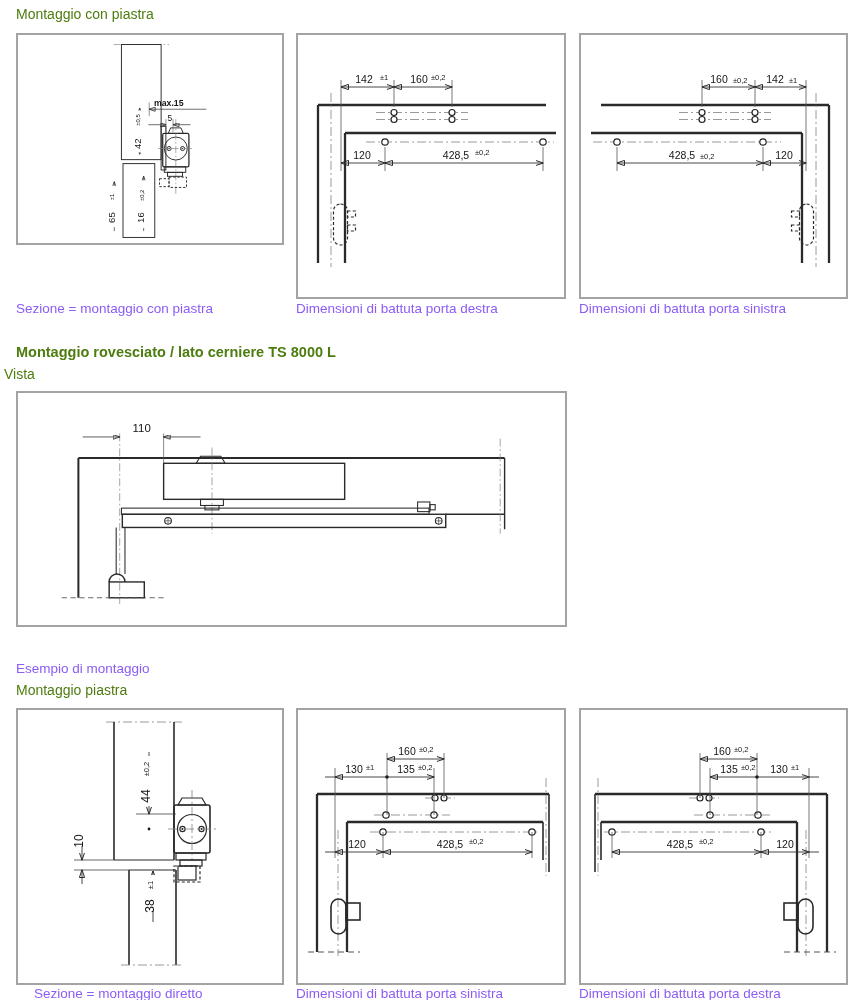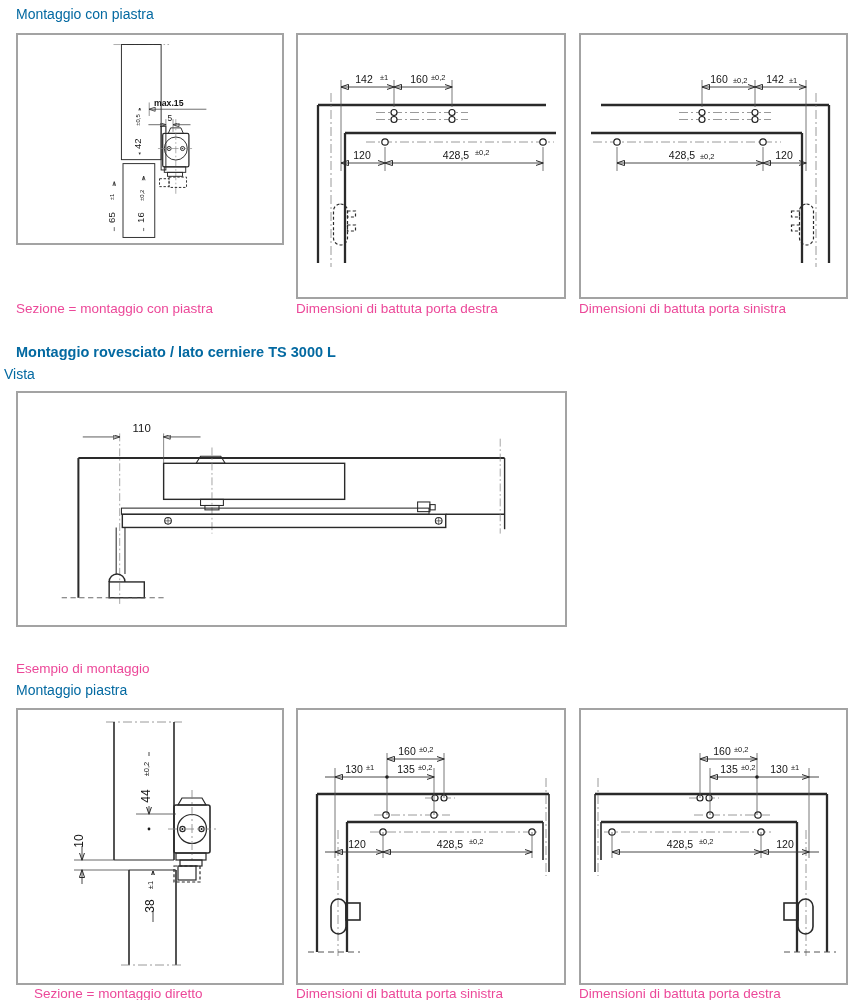--- a/index.html
+++ b/index.html
@@ -1,19 +1,19 @@
 <!DOCTYPE html>
 <html><head>
 <meta charset="utf-8">
 <style>
   html,body{margin:0;padding:0;background:#fff}
   body{width:849px;height:1000px;position:relative;font-family:"Liberation Sans",sans-serif;-webkit-font-smoothing:antialiased}
-  .hd{position:absolute;font-size:14px;color:#0369a1;white-space:nowrap}
+  .hd{position:absolute;font-size:14px;color:#4d7c0f;white-space:nowrap}
   .hd.bold{font-weight:bold;font-size:14.5px}
-  .cap{position:absolute;font-size:13.5px;color:#ec4899;white-space:nowrap}
+  .cap{position:absolute;font-size:13.5px;color:#8b5cf6;white-space:nowrap}
   .panel{position:absolute;background:#fff;border:2px solid #a3a3a3;box-sizing:border-box}
   .panel svg{display:block;width:100%;height:100%}
   svg line,svg path,svg rect,svg circle,svg polygon{stroke:#2a2a2a;fill:none;vector-effect:none}
   .s1{stroke-width:1.2}
   .s15{stroke-width:1.6}
   .s2{stroke-width:2.3}
   .thin{stroke-width:0.8;stroke:#444}
   .ext{stroke:#555;stroke-width:0.8}
   .dim{stroke:#333;stroke-width:0.9}
   .cl{stroke:#808080;stroke-width:0.8;stroke-dasharray:9 3 2 3}
@@ -207,21 +207,21 @@
     <rect class="dash" x="210.5" y="176" width="8" height="6"></rect>
     <rect class="dash" x="210.5" y="190" width="8" height="6"></rect>
   </g>
 </svg>
 </div>
 
 <div class="cap" style="left:16px;top:301px">Sezione = montaggio con piastra</div>
 <div class="cap" style="left:296px;top:301px">Dimensioni di battuta porta destra</div>
 <div class="cap" style="left:579px;top:301px">Dimensioni di battuta porta sinistra</div>
 
-<div class="hd bold" style="left:16px;top:344px">Montaggio rovesciato / lato cerniere TS 3000 L</div>
+<div class="hd bold" style="left:16px;top:344px">Montaggio rovesciato / lato cerniere TS 8000 L</div>
 <div class="hd" style="left:4px;top:366px">Vista</div>
 
 <div class="panel" style="left:16px;top:391px;width:551px;height:236px">
 <svg viewBox="0 0 547 264">
   <g>
     <line class="s2" x1="31" y1="74" x2="516" y2="74"></line>
     <line class="s2" x1="31" y1="74" x2="31" y2="233"></line>
     <line class="s15" x1="516" y1="74" x2="516" y2="155"></line>
     <line class="s15" x1="449" y1="138" x2="516" y2="138"></line>
     <line class="cl" x1="511" y1="52" x2="511" y2="160"></line>

